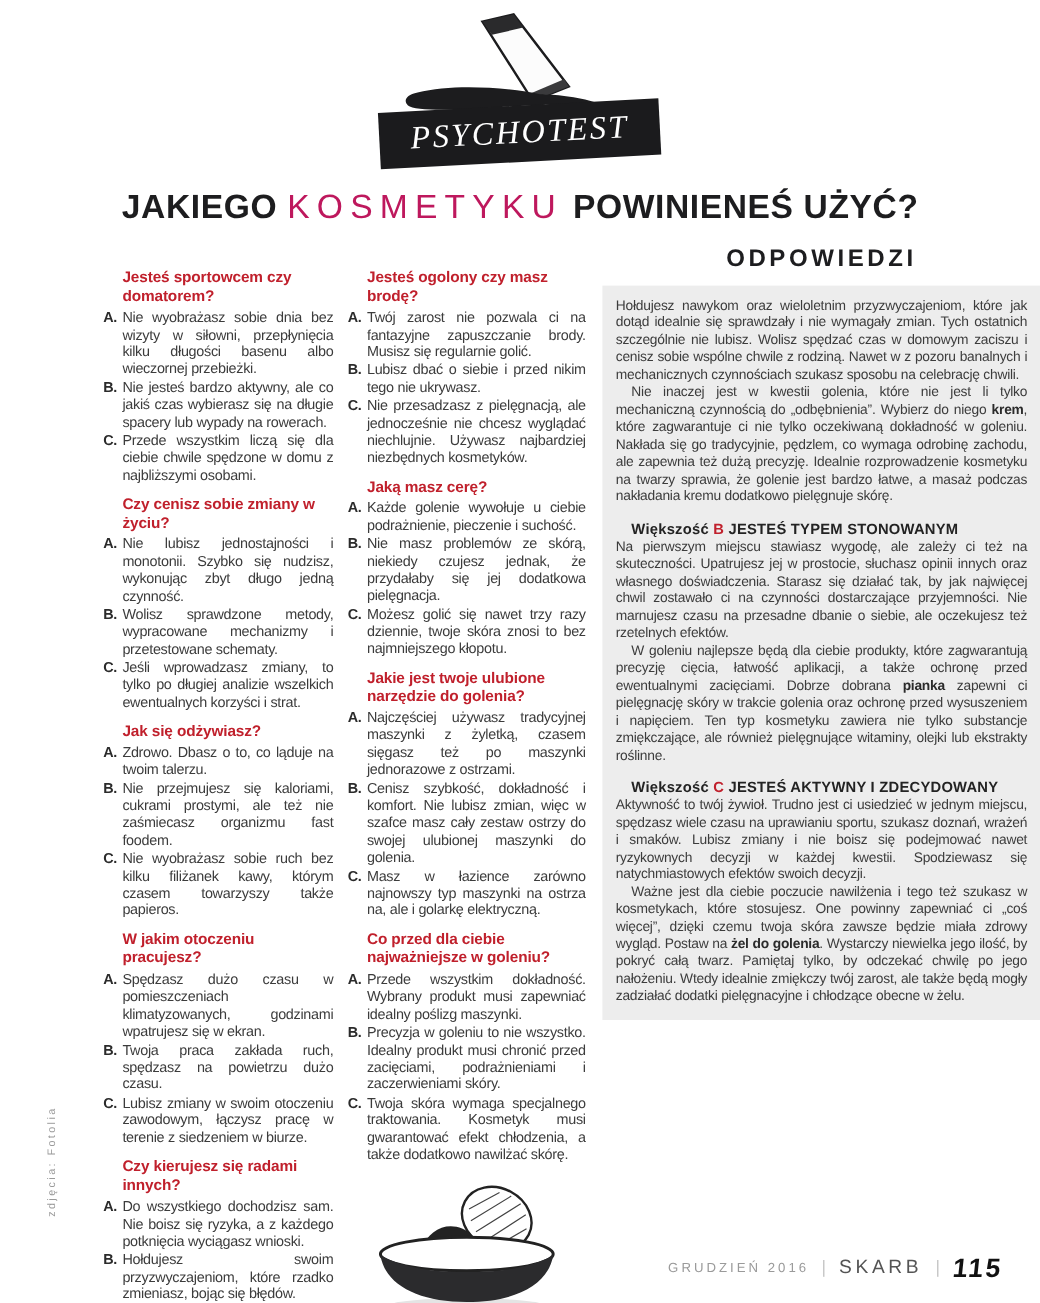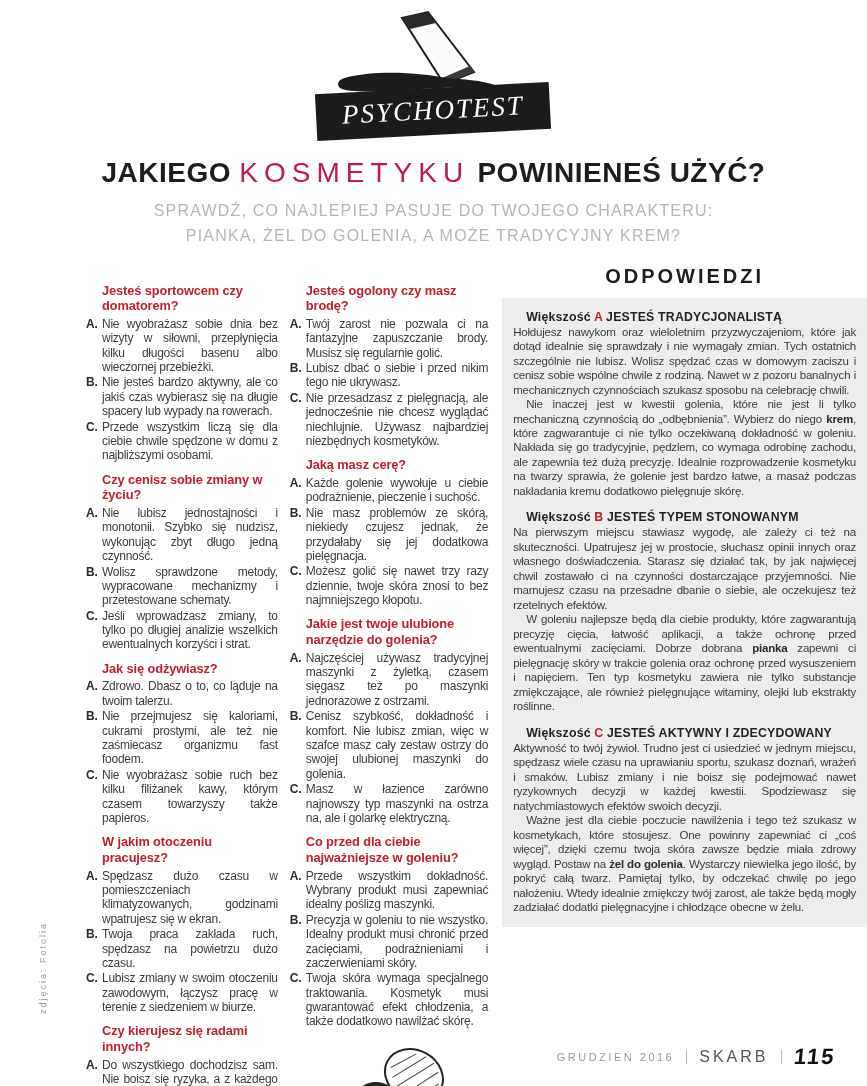--- a/index.html
+++ b/index.html
@@ -66,24 +66,20 @@
         <path d="M128,69 C96,62 52,60 24,67 C14,69 12,74 16,78 C22,83 60,82 96,79 C112,78 124,78 130,77 C150,78 166,81 176,85 C182,87 186,84 182,80 C172,73 150,70 136,69 Z" fill="#1c1c1e"></path>
         <circle cx="183" cy="83" r="3" fill="#1c1c1e"></circle>
       </svg>
     </div>
     <div class="banner">
       <span>PSYCHOTEST</span>
     </div>
     <div class="title">
       <span>JAKIEGO </span><span class="accent">KOSMETYKU</span><span> POWINIENEŚ UŻYĆ?</span>
     </div>
-    <div class="subtitle">
-      <div>SPRAWDŹ, CO NAJLEPIEJ PASUJE DO TWOJEGO CHARAKTERU:</div>
-      <div>PIANKA, ŻEL DO GOLENIA, A MOŻE TRADYCYJNY KREM?</div>
-    </div>
   </div>
 
   <div class="cols">
     <div class="qcol c1" id="col1">
         <h3 class="q-title">Jesteś sportowcem czy domatorem?</h3>
         <div class="opt">
           <span class="opt-label">A.</span>
           <span class="opt-text">Nie wyobrażasz sobie dnia bez wizyty w siłowni, przepłynięcia kilku długości basenu albo wieczornej przebieżki.</span>
         </div>
         <div class="opt">
@@ -218,21 +214,20 @@
 
           <ellipse cx="88" cy="62" rx="72" ry="14" fill="#fff" stroke="#222" stroke-width="2.5"></ellipse>
           <path d="M16,63 C20,88 48,102 88,102 C128,102 156,88 160,63 C140,74 116,77 88,77 C60,77 36,74 16,63 Z" fill="#2b2b2d"></path>
         </svg>
       </div>
     </div>
 
     <div class="acol">
       <h2 class="a-heading">ODPOWIEDZI</h2>
       <div class="answers-box" id="answers-box">
-          <h4 class="ans-title"><span>Większość </span><span class="ltr">A</span><span> JESTEŚ TRADYCJONALISTĄ</span></h4>
           <p class="ans-p first"><span>Hołdujesz nawykom oraz wieloletnim przyzwyczajeniom, które jak dotąd idealnie się sprawdzały i nie wymagały zmian. Tych ostatnich szczególnie nie lubisz. Wolisz spędzać czas w domowym zaciszu i cenisz sobie wspólne chwile z rodziną. Nawet w z pozoru banalnych i mechanicznych czynnościach szukasz sposobu na celebrację chwili.</span></p>
           <p class="ans-p"><span>Nie inaczej jest w kwestii golenia, które nie jest li tylko mechaniczną czynnością do „odbębnienia”. Wybierz do niego </span><span class="b">krem</span><span>, które zagwarantuje ci nie tylko oczekiwaną dokładność w goleniu. Nakłada się go tradycyjnie, pędzlem, co wymaga odrobinę zachodu, ale zapewnia też dużą precyzję. Idealnie rozprowadzenie kosmetyku na twarzy sprawia, że golenie jest bardzo łatwe, a masaż podczas nakładania kremu dodatkowo pielęgnuje skórę.</span></p>
           <h4 class="ans-title"><span>Większość </span><span class="ltr">B</span><span> JESTEŚ TYPEM STONOWANYM</span></h4>
           <p class="ans-p first"><span>Na pierwszym miejscu stawiasz wygodę, ale zależy ci też na skuteczności. Upatrujesz jej w prostocie, słuchasz opinii innych oraz własnego doświadczenia. Starasz się działać tak, by jak najwięcej chwil zostawało ci na czynności dostarczające przyjemności. Nie marnujesz czasu na przesadne dbanie o siebie, ale oczekujesz też rzetelnych efektów.</span></p>
           <p class="ans-p"><span>W goleniu najlepsze będą dla ciebie produkty, które zagwarantują precyzję cięcia, łatwość aplikacji, a także ochronę przed ewentualnymi zacięciami. Dobrze dobrana </span><span class="b">pianka</span><span> zapewni ci pielęgnację skóry w trakcie golenia oraz ochronę przed wysuszeniem i napięciem. Ten typ kosmetyku zawiera nie tylko substancje zmiękczające, ale również pielęgnujące witaminy, olejki lub ekstrakty roślinne.</span></p>
           <h4 class="ans-title"><span>Większość </span><span class="ltr">C</span><span> JESTEŚ AKTYWNY I ZDECYDOWANY</span></h4>
           <p class="ans-p first"><span>Aktywność to twój żywioł. Trudno jest ci usiedzieć w jednym miejscu, spędzasz wiele czasu na uprawianiu sportu, szukasz doznań, wrażeń i smaków. Lubisz zmiany i nie boisz się podejmować nawet ryzykownych decyzji w każdej kwestii. Spodziewasz się natychmiastowych efektów swoich decyzji.</span></p>
           <p class="ans-p"><span>Ważne jest dla ciebie poczucie nawilżenia i tego też szukasz w kosmetykach, które stosujesz. One powinny zapewniać ci „coś więcej”, dzięki czemu twoja skóra zawsze będzie miała zdrowy wygląd. Postaw na </span><span class="b">żel do golenia</span><span>. Wystarczy niewielka jego ilość, by pokryć całą twarz. Pamiętaj tylko, by odczekać chwilę po jego nałożeniu. Wtedy idealnie zmiękczy twój zarost, ale także będą mogły zadziałać dodatki pielęgnacyjne i chłodzące obecne w żelu.</span></p>
         </div>
     </div>

